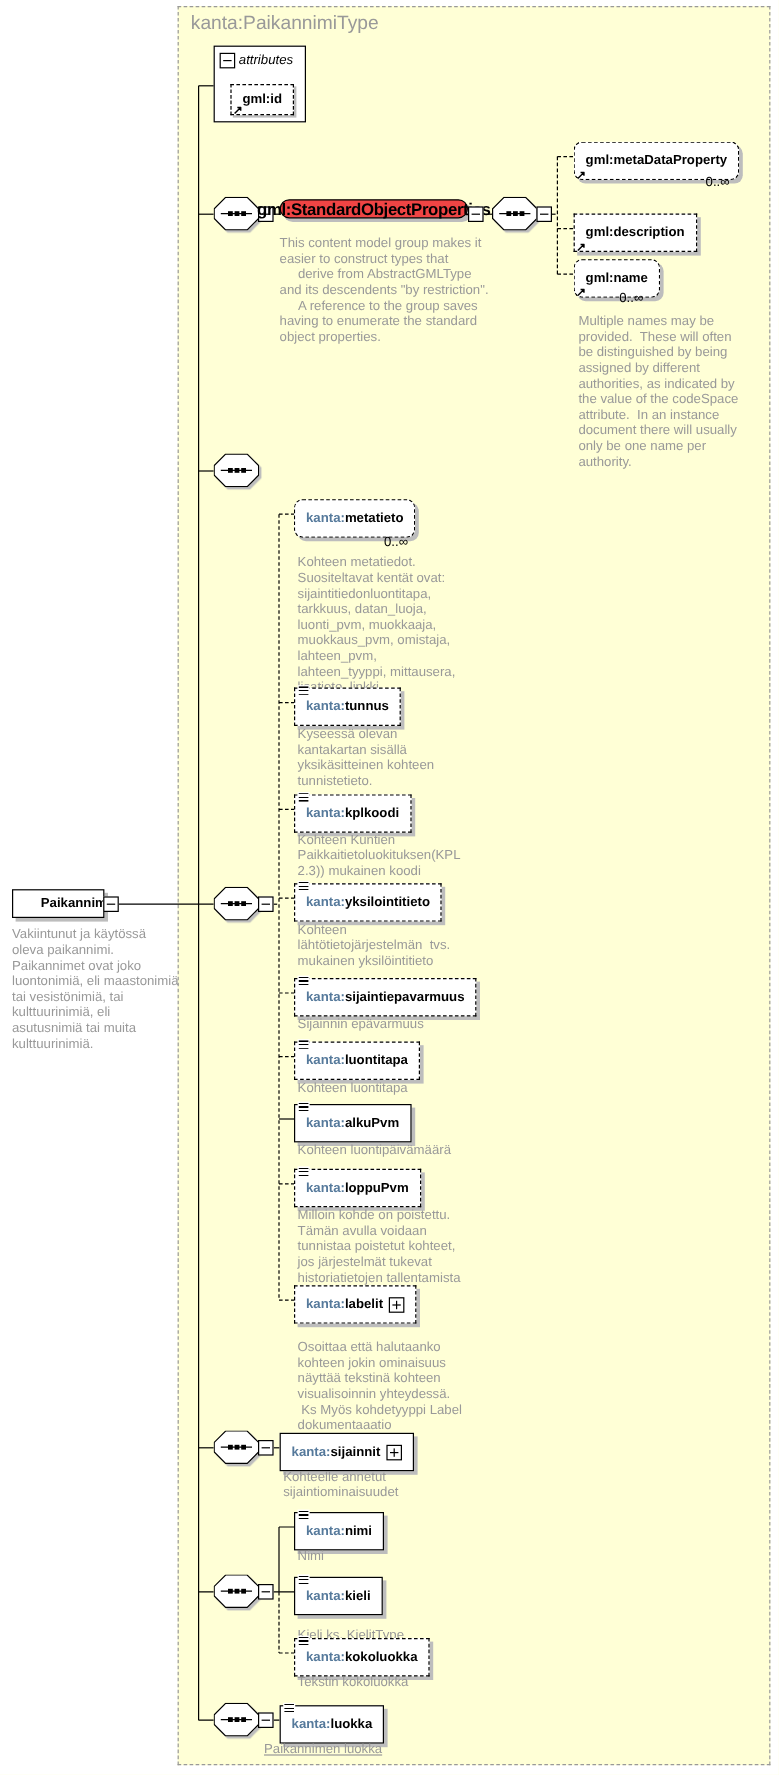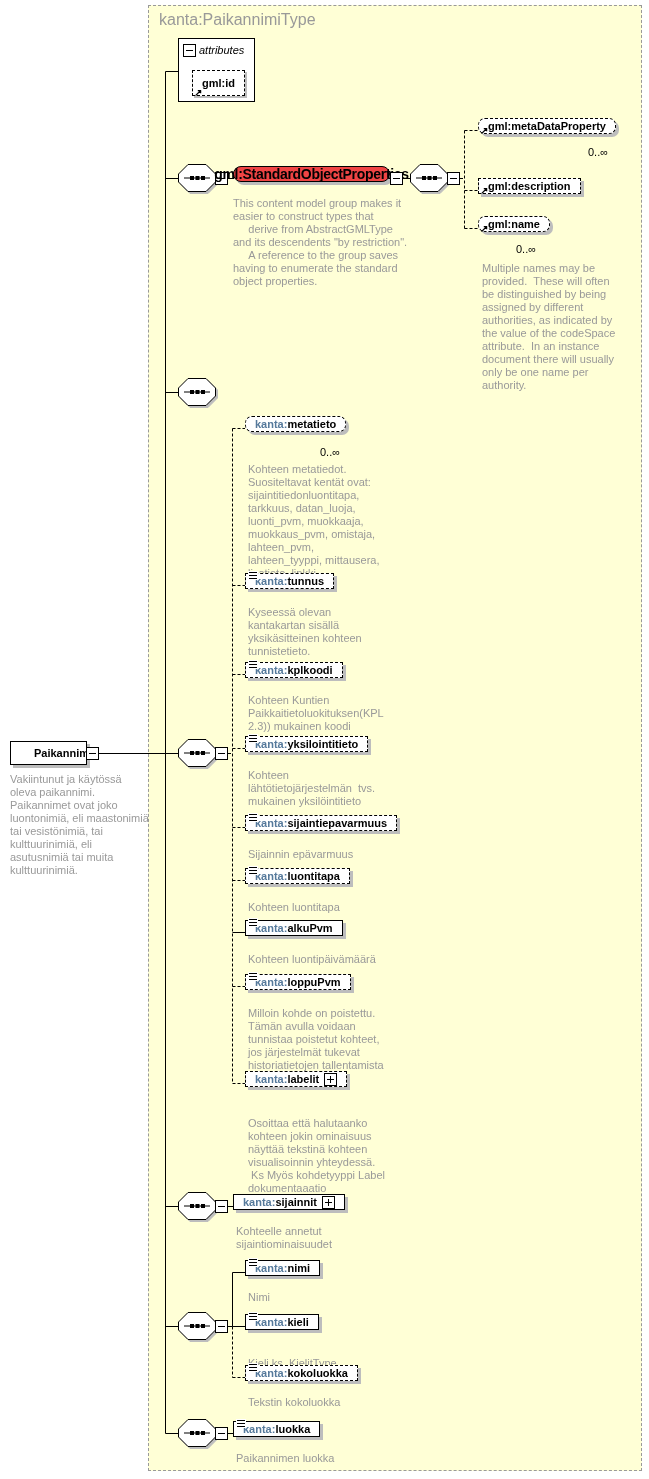--- a/index.html
+++ b/index.html
@@ -2,21 +2,21 @@
 <html><head>
 <meta charset="utf-8">
 <style>
   html,body{margin:0;padding:0;}
   body{width:649px;height:1479px;position:relative;background:#ffffff;
        font-family:"Liberation Sans",sans-serif;overflow:hidden;}
   .container{position:absolute;left:148px;top:5px;width:494px;height:1466px;
        background:#ffffd6;border:1px dashed #999;box-sizing:border-box;}
   .title{position:absolute;left:159px;top:11px;font-size:16px;font-weight:normal;color:#999;}
   svg.lines{position:absolute;left:0;top:0;pointer-events:none;}
-  .el{position:absolute;height:16px;background:#fff;border:1px solid #000;
+  .el{position:absolute;height:32px;background:#fff;border:1px solid #000;
       box-shadow:3px 3px 0 #bdbdbd;box-sizing:border-box;display:flex;align-items:center;
       justify-content:center;padding:0 9px;font-size:11px;font-weight:bold;white-space:nowrap;color:#000;}
   .el.dashed{border-style:dashed;}
   .el.rounded{border-radius:7px;}
   .prefix{color:#55799b;}
   .ename{color:#000;}
   .group{position:absolute;left:233px;top:166px;width:157px;height:16px;background:#ef4444;
       border:1px solid #000;border-radius:8px;box-shadow:3px 3px 0 #bdbdbd;box-sizing:border-box;
       display:flex;align-items:center;justify-content:center;font-size:14px;font-weight:bold;
       letter-spacing:-0.3px;white-space:nowrap;}
@@ -304,13 +304,13 @@
   <span class="prefix">kanta:</span>
     <span class="ename">kokoluokka</span>
 </div>
 <div class="ann" style="left:248px;top:1396px;">Tekstin kokoluokka</div>
 
 <div class="el" style="left:233px;top:1421px;">
   <span class="ticon"></span>
   <span class="prefix">kanta:</span>
     <span class="ename">luokka</span>
 </div>
-<div class="ann" style="left:236px;top:1452px;">Paikannimen luokka</div>
+<div class="ann" style="left:220px;top:1452px;text-decoration:underline;">Paikannimen luokka</div>
 
 </body></html>

